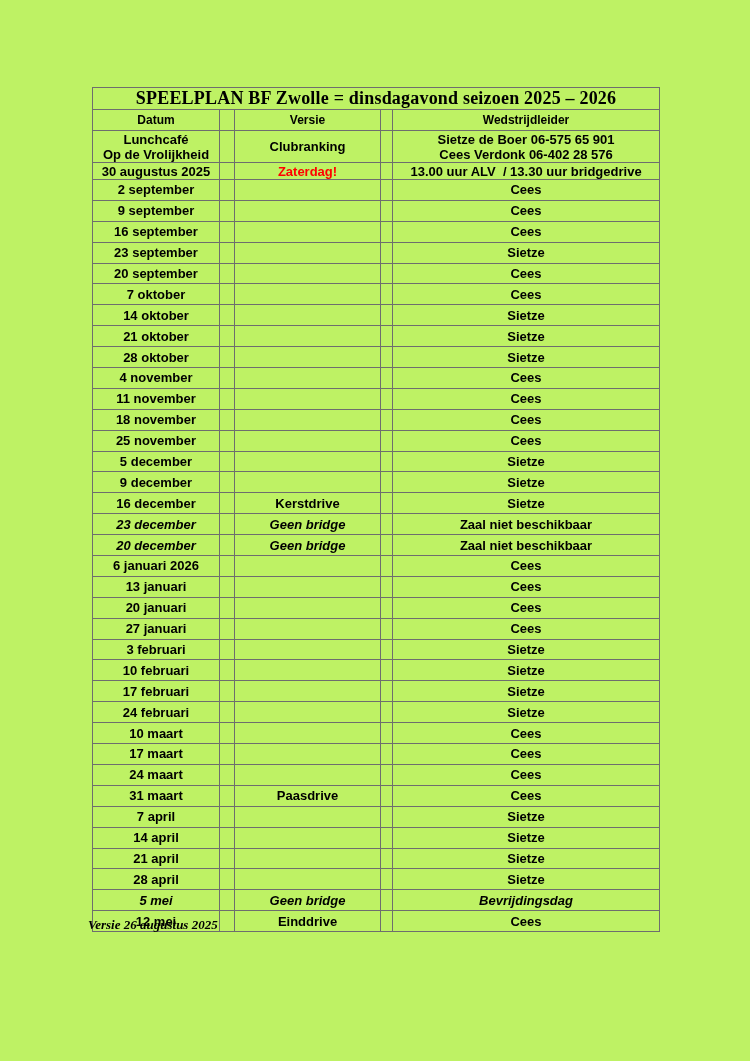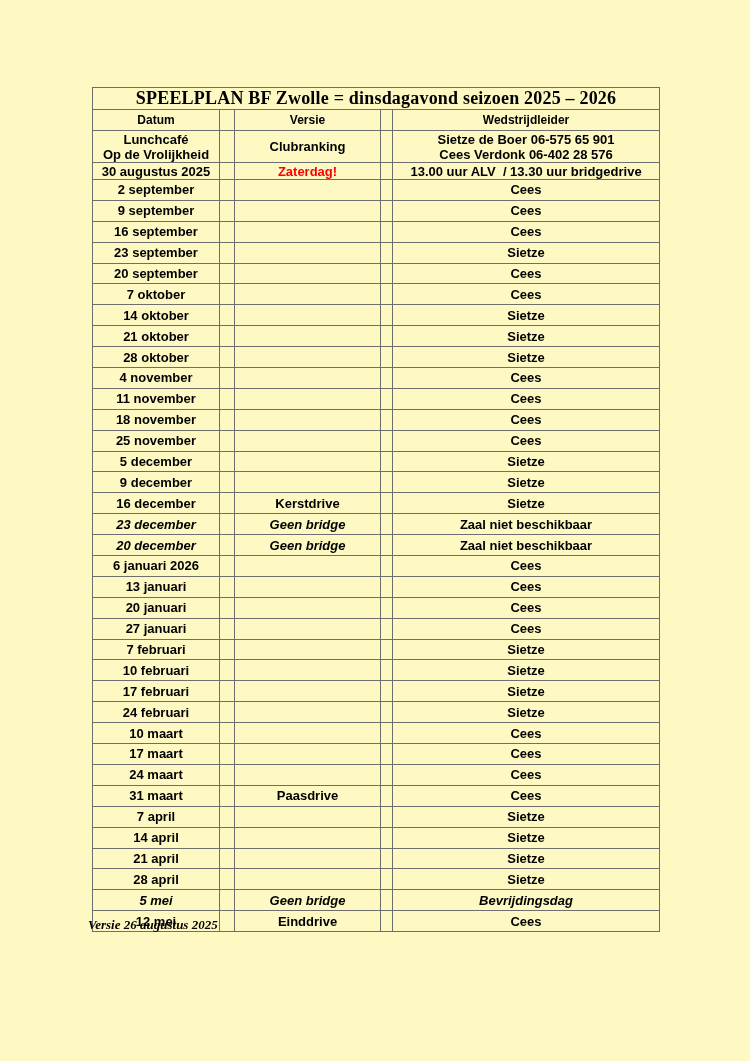--- a/index.html
+++ b/index.html
@@ -1,20 +1,20 @@
 <!DOCTYPE html>
 <html><head>
 <meta charset="utf-8">
 <style>
   html,body{margin:0;padding:0;}
   body{
     width:750px;height:1061px;background:#ffffff;position:relative;
     font-family:"Liberation Sans",sans-serif;color:#000;
   }
-  .page{position:absolute;inset:0;background:#fef9c3;}
+  .page{position:absolute;inset:0;background:#bef264;}
   table.schedule{
     position:absolute;left:92px;top:87px;width:567px;
     border-collapse:collapse;table-layout:fixed;
   }
   table.schedule th, table.schedule td{
     border:1px solid #6e6e6e;
     text-align:center;vertical-align:middle;
     font-weight:bold;padding:0;overflow:hidden;
   }
   tr.title-row th{
@@ -229,21 +229,21 @@
           <td>Cees</td>
         </tr>
         <tr class="data-row">
           <td>27 januari</td>
           <td></td>
           <td></td>
           <td></td>
           <td>Cees</td>
         </tr>
         <tr class="data-row">
-          <td>7 februari</td>
+          <td>3 februari</td>
           <td></td>
           <td></td>
           <td></td>
           <td>Sietze</td>
         </tr>
         <tr class="data-row">
           <td>10 februari</td>
           <td></td>
           <td></td>
           <td></td>

